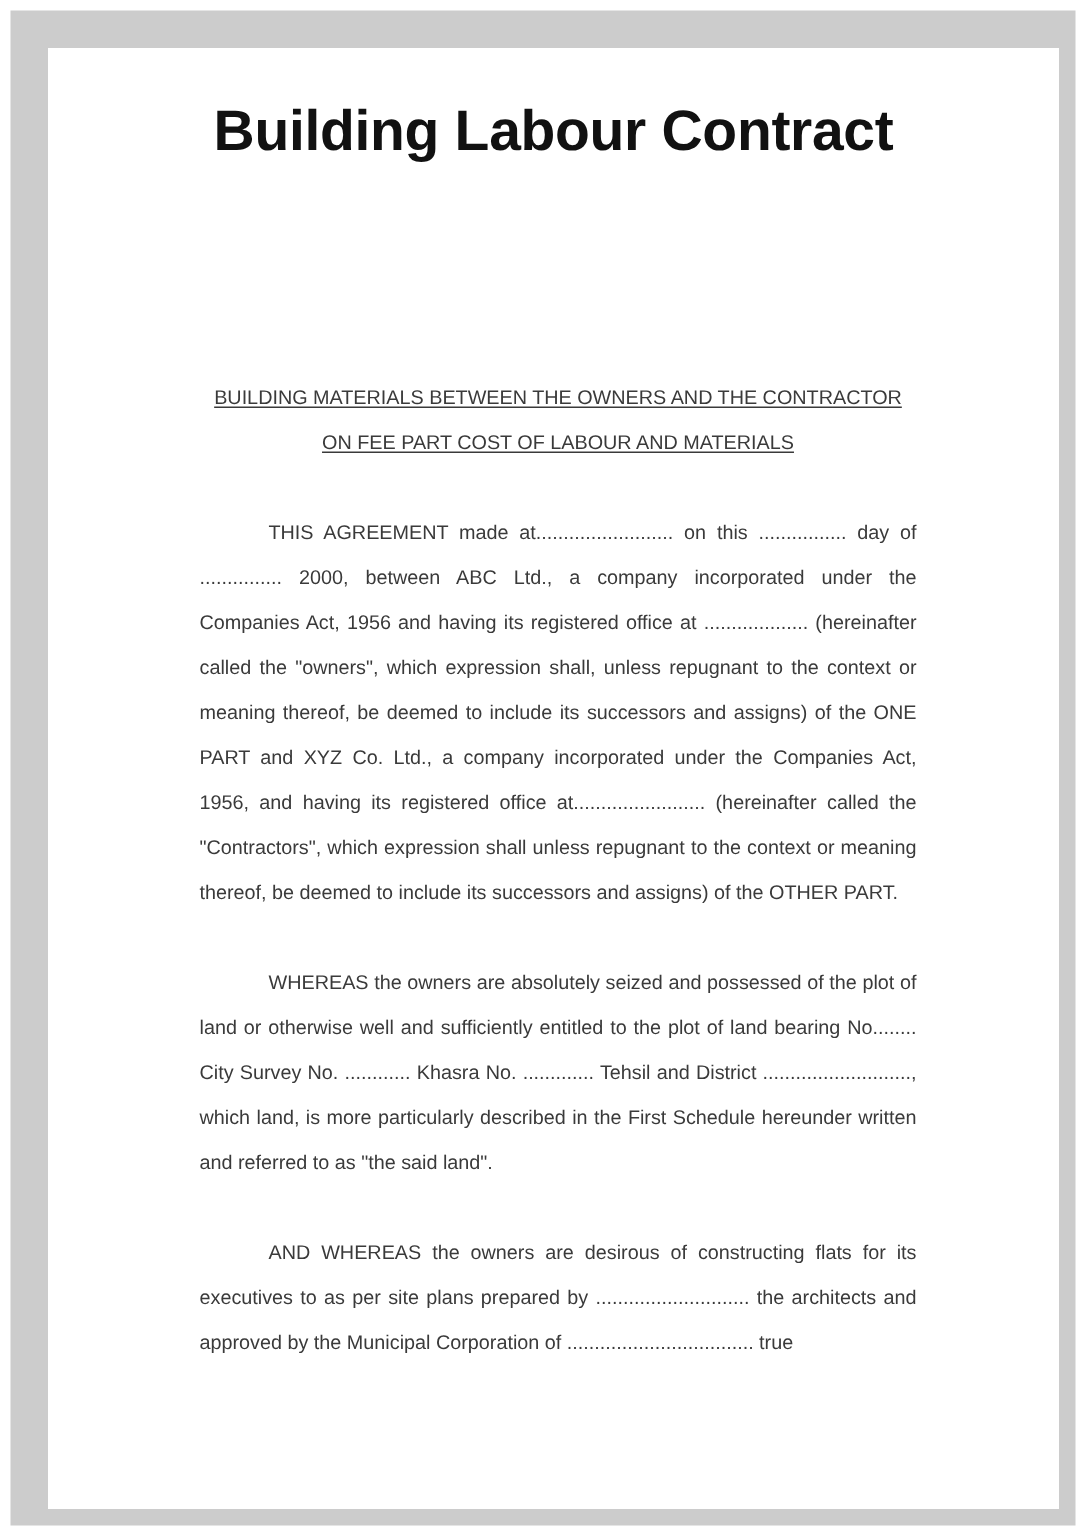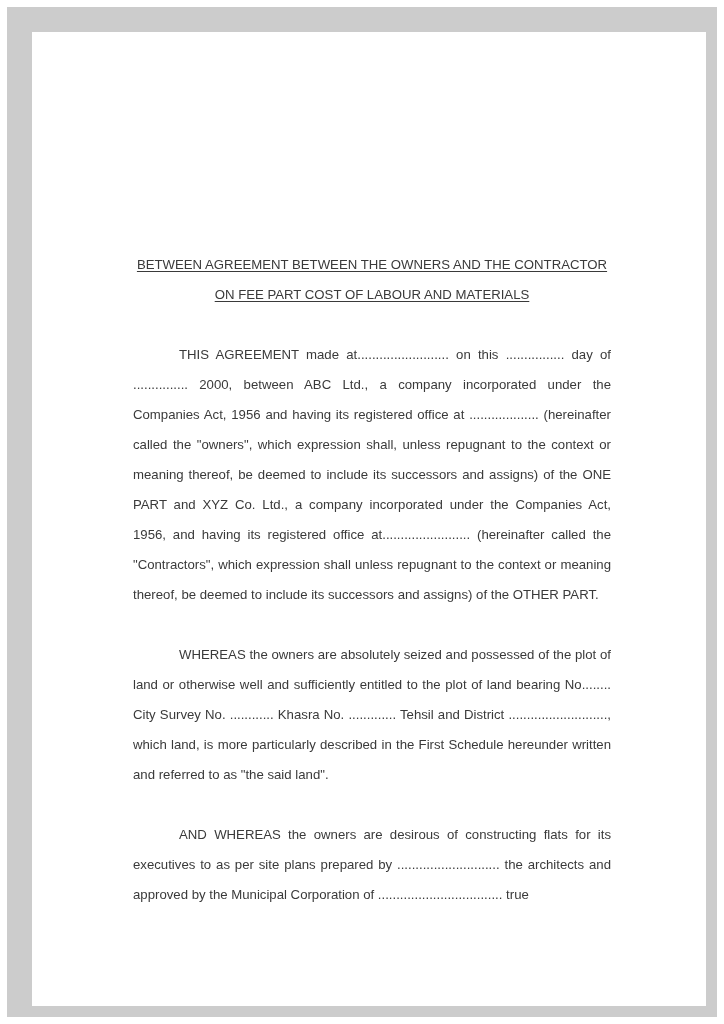--- a/index.html
+++ b/index.html
@@ -87,25 +87,26 @@
     display: inline-block;
     width: 46px;
   }
 </style>
 </head>
 <body>
 
 <div class="page-frame">
   <div class="page-sheet">
 
+    <h1 class="doc-title">Building Labour Contract</h1>
 
     <div class="content">
 
       <div class="agreement-heading">
-        <span class="hline"><span>BETWEEN AGREEMENT BETWEEN THE OWNERS AND THE CONTRACTOR</span></span>
+        <span class="hline"><span>BUILDING MATERIALS BETWEEN THE OWNERS AND THE CONTRACTOR</span></span>
         <span class="hline"><span>ON FEE PART COST OF LABOUR AND MATERIALS</span></span>
       </div>
 
       <p class="para"><span class="indent"></span><span>THIS AGREEMENT made at......................... on this ................ day of ............... 2000, between ABC Ltd., a company incorporated under the Companies Act, 1956 and having its registered office at ................... (hereinafter called the "owners", which expression shall, unless repugnant to the context or meaning thereof, be deemed to include its successors and assigns) of the ONE PART and XYZ Co. Ltd., a company incorporated under the Companies Act, 1956, and having its registered office at........................ (hereinafter called the "Contractors", which expression shall unless repugnant to the context or meaning thereof, be deemed to include its successors and assigns) of the OTHER PART.</span></p>
 
       <p class="para"><span class="indent"></span><span>WHEREAS the owners are absolutely seized and possessed of the plot of land or otherwise well and sufficiently entitled to the plot of land bearing No........ City Survey No. ............ Khasra No. ............. Tehsil and District ..........................., which land, is more particularly described in the First Schedule hereunder written and referred to as "the said land".</span></p>
 
       <p class="para"><span class="indent"></span><span>AND WHEREAS the owners are desirous of constructing flats for its executives to as per site plans prepared by ............................ the architects and approved by the Municipal Corporation of .................................. true</span></p>
 
     </div>

